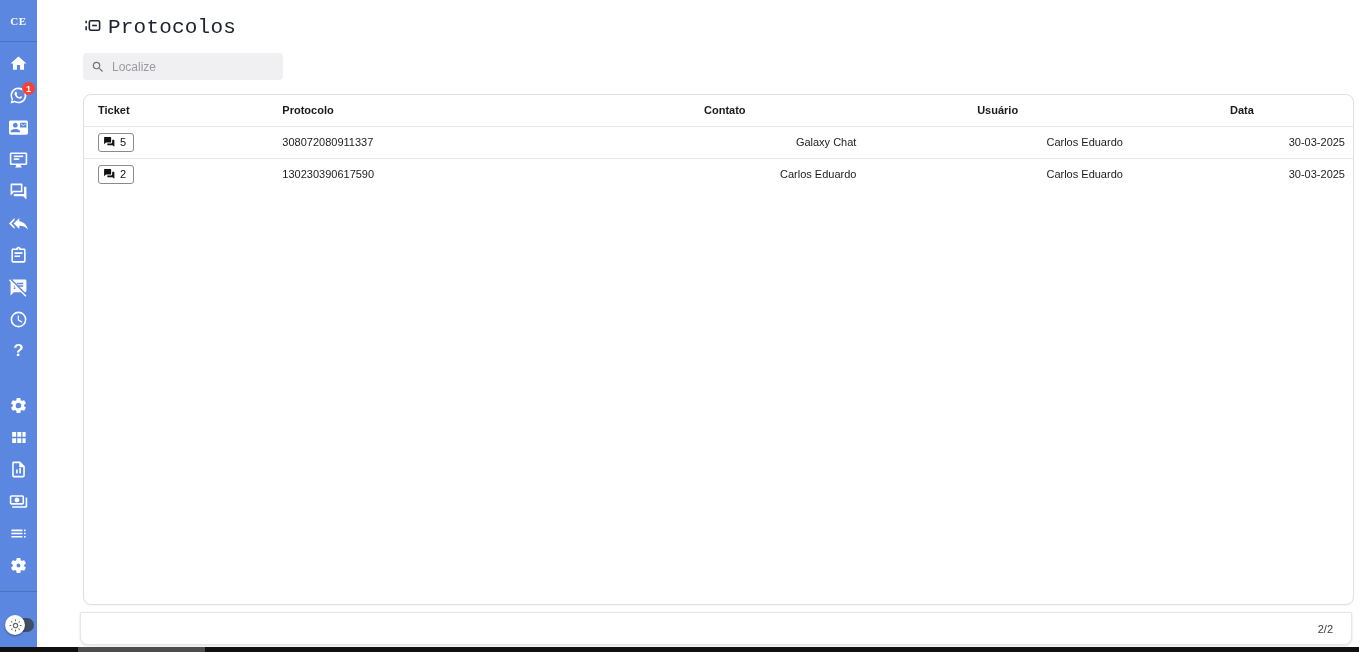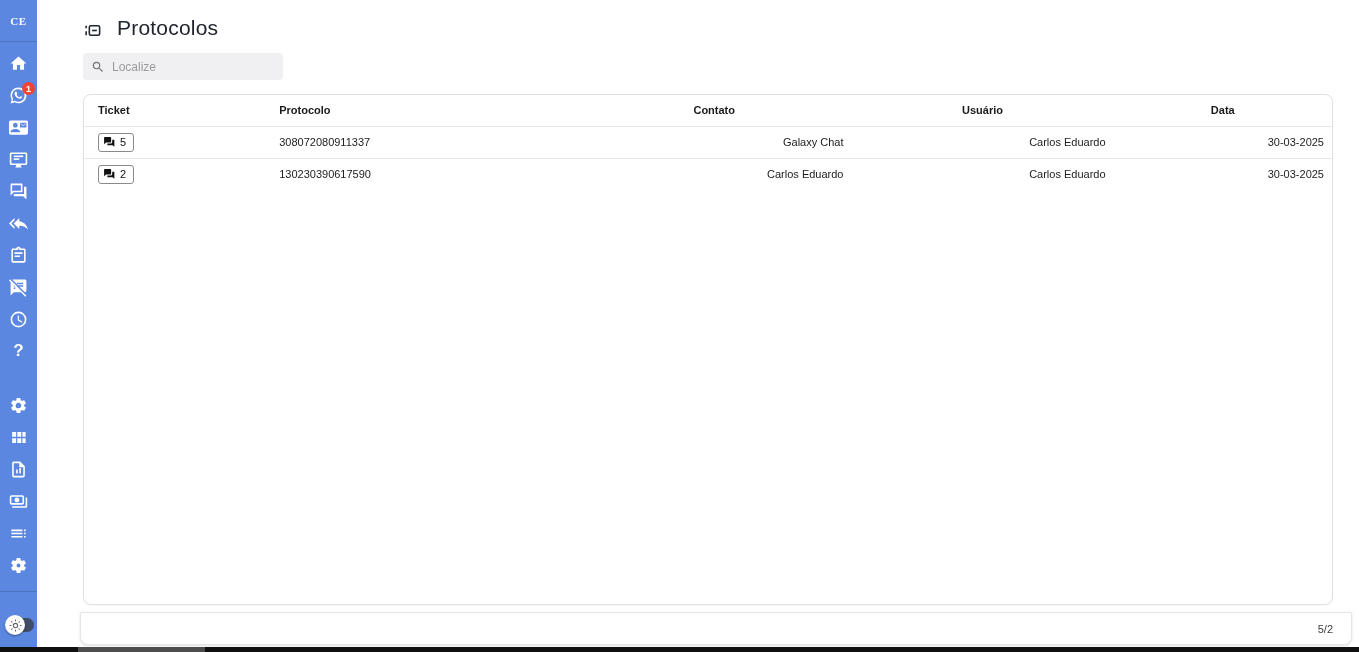--- a/index.html
+++ b/index.html
@@ -37,37 +37,37 @@
   }
   .theme-thumb {
     position:absolute; left:-2px; top:-3px; width:20px; height:20px; border-radius:50%;
     background:#fff; box-shadow:0 1px 2px rgba(0,0,0,.4);
     display:flex; align-items:center; justify-content:center;
   }
   .theme-thumb svg { width:13px; height:13px; fill:#5f6368; }
 
   
   .main { position:absolute; left:37px; top:0; right:0; bottom:5px; background:#fff; }
-  .page-header { position:absolute; left:46px; top:16px; display:flex; align-items:flex-end; gap:15px; }
+  .page-header { position:absolute; left:46px; top:16px; display:flex; align-items:flex-start; gap:6px;font-family:Liberation Mono, monospace; }
   .page-header svg { width:19px; height:19px; }
   .page-title { font-size:21px; font-weight:500; color:#20242e; letter-spacing:.2px; }
 
   .search-box {
     position:absolute; left:46px; top:53px; width:200px; height:27px;
     background:#f0f0f2; border-radius:4px; display:flex; align-items:center; padding:0 8px; gap:7px;
   }
   .search-box svg { width:14px; height:14px; fill:#757575; flex:none; }
   .search-input {
     border:none; outline:none; background:transparent; width:100%;
     font-family:"Liberation Sans",sans-serif; font-size:12px; color:#be185d;
   }
   .search-input::placeholder { color:#9a9a9f; }
 
   .table-card {
-    position:absolute; left:46px; right:26px; top:94px; height:511px;
+    position:absolute; left:46px; right:5px; top:94px; height:511px;
     background:#fff; border:1px solid #e0e0e0; border-radius:8px; overflow:hidden;
     box-shadow:0 1px 2px rgba(0,0,0,.04);
   }
   table { width:100%; border-collapse:collapse; table-layout:fixed; }
   col.c-ticket { width:15%; } col.c-protocolo { width:24.5%; }
   col.c-contato { width:22%; } col.c-usuario { width:21%; } col.c-data { width:17.5%; }
   th {
     font-size:11px; font-weight:bold; color:#1a1a1a; height:31px; padding:0 8px;
     text-align:center; white-space:nowrap;
   }
@@ -267,19 +267,19 @@
           <td class="left">130230390617590</td>
           <td>Carlos Eduardo</td>
           <td>Carlos Eduardo</td>
           <td>30-03-2025</td>
         </tr>
       </tbody>
     </table>
   </div>
 
   <div class="page-footer">
-    <span class="pagination-label">5/2</span>
+    <span class="pagination-label">2/2</span>
   </div>
 </div>
 
 <div class="bottom-bar">
   <div class="bottom-thumb"></div>
 </div>
 
 </body></html>

